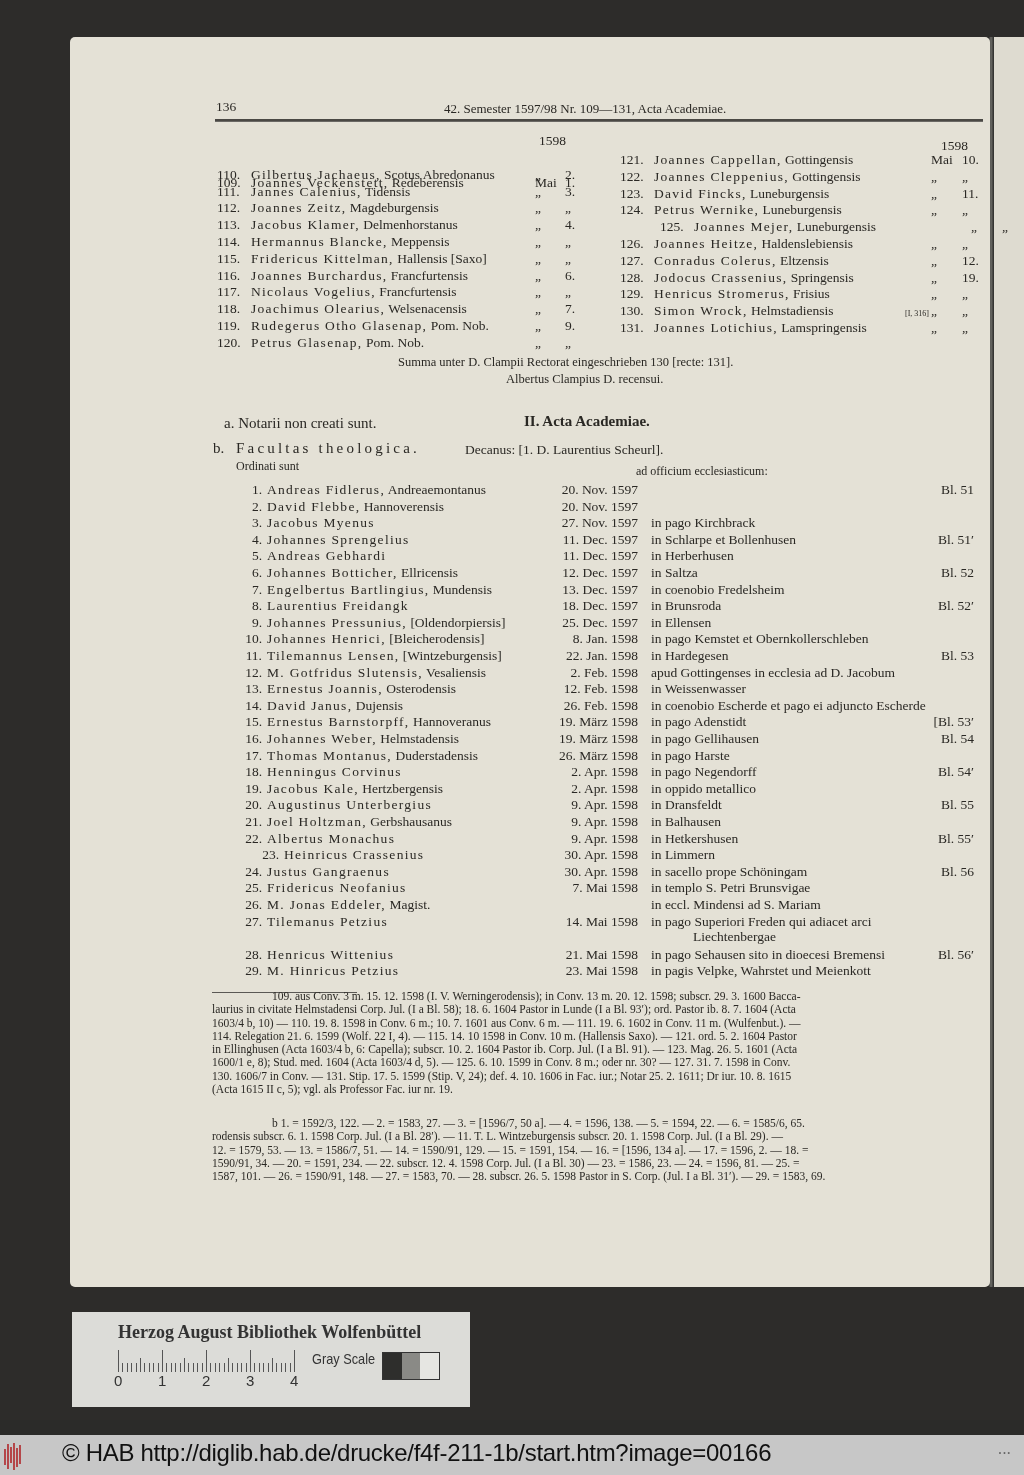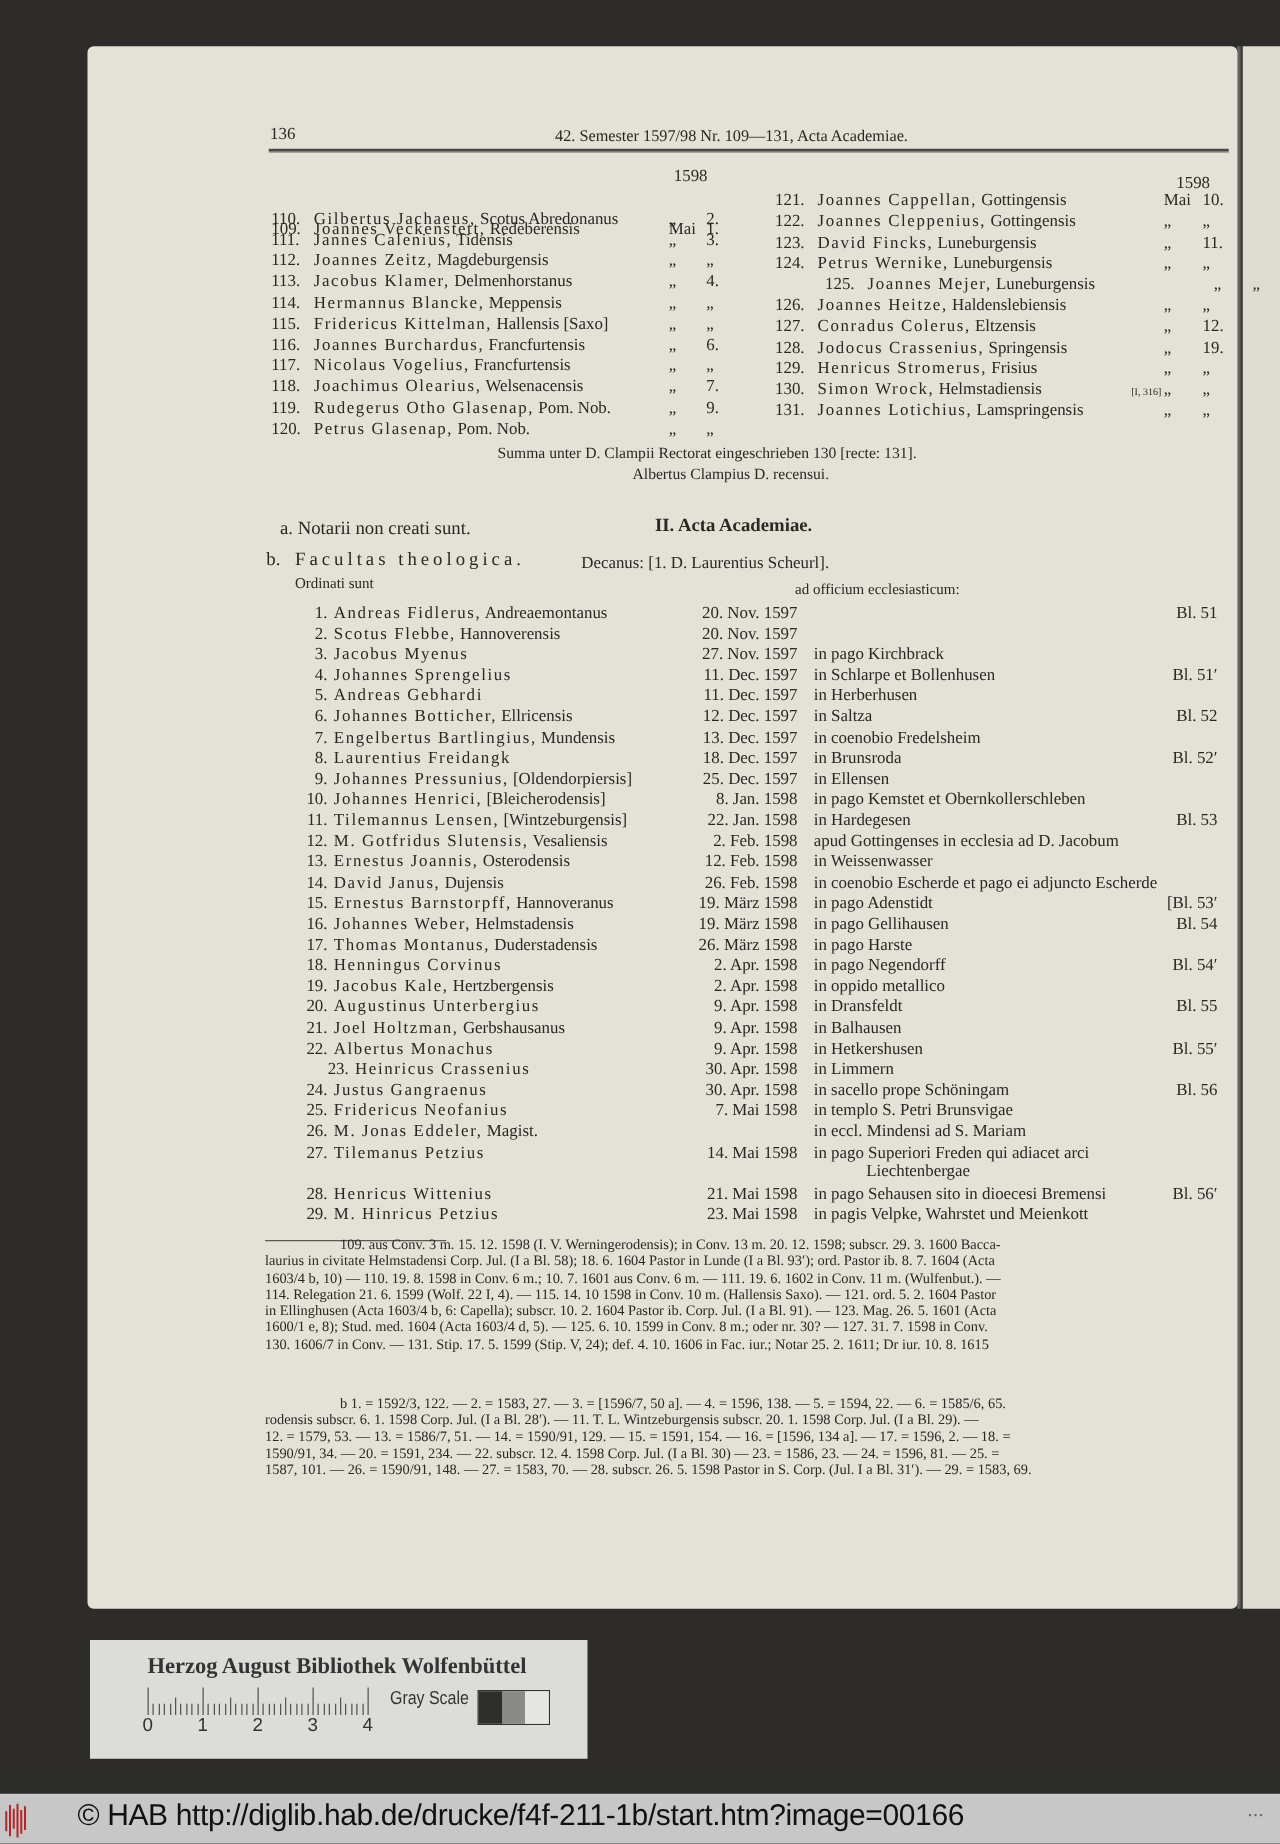--- a/index.html
+++ b/index.html
@@ -82,21 +82,21 @@
   <div class="abs serif bold" style="left:524px;top:413px;font-size:15px;">II. Acta Academiae.</div>
 
   <div class="abs serif" style="left:213px;top:440px;font-size:15px;">b.</div>
   <div class="abs serif sp2" style="left:236px;top:440px;font-size:15px;">Facultas theologica.</div>
   <div class="abs serif" style="left:465px;top:442px;font-size:13.5px;">Decanus: [1. D. Laurentius Scheurl].</div>
   <div class="abs serif" style="left:236px;top:459px;font-size:12px;">Ordinati sunt</div>
   <div class="abs serif" style="left:636px;top:464px;font-size:12px;">ad officium ecclesiasticum:</div>
 
   <div id="ordinations">
       <div class="row serif" style="left: 238px; top: 481px; width: 740px;"><span style="display:inline-block;width:24px;text-align:right;margin-right:5px;">1.</span><span class="sp">Andreas Fidlerus,</span> <span>Andreaemontanus</span><span style="position:absolute;left:298px;width:102px;text-align:right;">20. Nov. 1597</span><span style="position:absolute;left:413px;"></span><span style="position:absolute;right:4px;">Bl. 51</span></div>
-      <div class="row serif" style="left: 238px; top: 497.6px; width: 740px;"><span style="display:inline-block;width:24px;text-align:right;margin-right:5px;">2.</span><span class="sp">Scotus Flebbe,</span> <span>Hannoverensis</span><span style="position:absolute;left:298px;width:102px;text-align:right;">20. Nov. 1597</span><span style="position:absolute;left:413px;"></span></div>
+      <div class="row serif" style="left: 238px; top: 497.6px; width: 740px;"><span style="display:inline-block;width:24px;text-align:right;margin-right:5px;">2.</span><span class="sp">David Flebbe,</span> <span>Hannoverensis</span><span style="position:absolute;left:298px;width:102px;text-align:right;">20. Nov. 1597</span><span style="position:absolute;left:413px;"></span></div>
       <div class="row serif" style="left: 238px; top: 514.2px; width: 740px;"><span style="display:inline-block;width:24px;text-align:right;margin-right:5px;">3.</span><span class="sp">Jacobus Myenus</span> <span></span><span style="position:absolute;left:298px;width:102px;text-align:right;">27. Nov. 1597</span><span style="position:absolute;left:413px;">in pago Kirchbrack</span></div>
       <div class="row serif" style="left: 238px; top: 530.8px; width: 740px;"><span style="display:inline-block;width:24px;text-align:right;margin-right:5px;">4.</span><span class="sp">Johannes Sprengelius</span> <span></span><span style="position:absolute;left:298px;width:102px;text-align:right;">11. Dec. 1597</span><span style="position:absolute;left:413px;">in Schlarpe et Bollenhusen</span><span style="position:absolute;right:4px;">Bl. 51′</span></div>
       <div class="row serif" style="left: 238px; top: 547.4px; width: 740px;"><span style="display:inline-block;width:24px;text-align:right;margin-right:5px;">5.</span><span class="sp">Andreas Gebhardi</span> <span></span><span style="position:absolute;left:298px;width:102px;text-align:right;">11. Dec. 1597</span><span style="position:absolute;left:413px;">in Herberhusen</span></div>
       <div class="row serif" style="left: 238px; top: 564px; width: 740px;"><span style="display:inline-block;width:24px;text-align:right;margin-right:5px;">6.</span><span class="sp">Johannes Botticher,</span> <span>Ellricensis</span><span style="position:absolute;left:298px;width:102px;text-align:right;">12. Dec. 1597</span><span style="position:absolute;left:413px;">in Saltza</span><span style="position:absolute;right:4px;">Bl. 52</span></div>
       <div class="row serif" style="left: 238px; top: 580.6px; width: 740px;"><span style="display:inline-block;width:24px;text-align:right;margin-right:5px;">7.</span><span class="sp">Engelbertus Bartlingius,</span> <span>Mundensis</span><span style="position:absolute;left:298px;width:102px;text-align:right;">13. Dec. 1597</span><span style="position:absolute;left:413px;">in coenobio Fredelsheim</span></div>
       <div class="row serif" style="left: 238px; top: 597.2px; width: 740px;"><span style="display:inline-block;width:24px;text-align:right;margin-right:5px;">8.</span><span class="sp">Laurentius Freidangk</span> <span></span><span style="position:absolute;left:298px;width:102px;text-align:right;">18. Dec. 1597</span><span style="position:absolute;left:413px;">in Brunsroda</span><span style="position:absolute;right:4px;">Bl. 52′</span></div>
       <div class="row serif" style="left: 238px; top: 613.8px; width: 740px;"><span style="display:inline-block;width:24px;text-align:right;margin-right:5px;">9.</span><span class="sp">Johannes Pressunius,</span> <span>[Oldendorpiersis]</span><span style="position:absolute;left:298px;width:102px;text-align:right;">25. Dec. 1597</span><span style="position:absolute;left:413px;">in Ellensen</span></div>
       <div class="row serif" style="left: 238px; top: 630.4px; width: 740px;"><span style="display:inline-block;width:24px;text-align:right;margin-right:5px;">10.</span><span class="sp">Johannes Henrici,</span> <span>[Bleicherodensis]</span><span style="position:absolute;left:298px;width:102px;text-align:right;">8. Jan. 1598</span><span style="position:absolute;left:413px;">in pago Kemstet et Obernkollerschleben</span></div>
       <div class="row serif" style="left: 238px; top: 647px; width: 740px;"><span style="display:inline-block;width:24px;text-align:right;margin-right:5px;">11.</span><span class="sp">Tilemannus Lensen,</span> <span>[Wintzeburgensis]</span><span style="position:absolute;left:298px;width:102px;text-align:right;">22. Jan. 1598</span><span style="position:absolute;left:413px;">in Hardegesen</span><span style="position:absolute;right:4px;">Bl. 53</span></div>
       <div class="row serif" style="left: 238px; top: 663.6px; width: 740px;"><span style="display:inline-block;width:24px;text-align:right;margin-right:5px;">12.</span><span class="sp">M. Gotfridus Slutensis,</span> <span>Vesaliensis</span><span style="position:absolute;left:298px;width:102px;text-align:right;">2. Feb. 1598</span><span style="position:absolute;left:413px;">apud Gottingenses in ecclesia ad D. Jacobum</span></div>
@@ -122,20 +122,21 @@
 
   <div id="fn-rule"></div>
   <div id="fn1" class="fn" style="top:990px;">
       <div style="white-space: nowrap; overflow: hidden; padding-left: 60px;">109. aus Conv. 3 m. 15. 12. 1598 (I. V. Werningerodensis); in Conv. 13 m. 20. 12. 1598; subscr. 29. 3. 1600 Bacca-</div>
       <div style="white-space: nowrap; overflow: hidden;">laurius in civitate Helmstadensi Corp. Jul. (I a Bl. 58); 18. 6. 1604 Pastor in Lunde (I a Bl. 93′); ord. Pastor ib. 8. 7. 1604 (Acta</div>
       <div style="white-space: nowrap; overflow: hidden;">1603/4 b, 10) — 110. 19. 8. 1598 in Conv. 6 m.; 10. 7. 1601 aus Conv. 6 m. — 111. 19. 6. 1602 in Conv. 11 m. (Wulfenbut.). —</div>
       <div style="white-space: nowrap; overflow: hidden;">114. Relegation 21. 6. 1599 (Wolf. 22 I, 4). — 115. 14. 10 1598 in Conv. 10 m. (Hallensis Saxo). — 121. ord. 5. 2. 1604 Pastor</div>
       <div style="white-space: nowrap; overflow: hidden;">in Ellinghusen (Acta 1603/4 b, 6: Capella); subscr. 10. 2. 1604 Pastor ib. Corp. Jul. (I a Bl. 91). — 123. Mag. 26. 5. 1601 (Acta</div>
       <div style="white-space: nowrap; overflow: hidden;">1600/1 e, 8); Stud. med. 1604 (Acta 1603/4 d, 5). — 125. 6. 10. 1599 in Conv. 8 m.; oder nr. 30? — 127. 31. 7. 1598 in Conv.</div>
       <div style="white-space: nowrap; overflow: hidden;">130. 1606/7 in Conv. — 131. Stip. 17. 5. 1599 (Stip. V, 24); def. 4. 10. 1606 in Fac. iur.; Notar 25. 2. 1611; Dr iur. 10. 8. 1615</div>
+      <div style="white-space: nowrap; overflow: hidden;">(Acta 1615 II c, 5); vgl. als Professor Fac. iur nr. 19.</div>
     </div>
   <div id="fn2" class="fn" style="top:1117px;">
       <div style="white-space: nowrap; overflow: hidden; padding-left: 60px;">b 1. = 1592/3, 122. — 2. = 1583, 27. — 3. = [1596/7, 50 a]. — 4. = 1596, 138. — 5. = 1594, 22. — 6. = 1585/6, 65.</div>
       <div style="white-space: nowrap; overflow: hidden;">rodensis subscr. 6. 1. 1598 Corp. Jul. (I a Bl. 28′). — 11. T. L. Wintzeburgensis subscr. 20. 1. 1598 Corp. Jul. (I a Bl. 29). —</div>
       <div style="white-space: nowrap; overflow: hidden;">12. = 1579, 53. — 13. = 1586/7, 51. — 14. = 1590/91, 129. — 15. = 1591, 154. — 16. = [1596, 134 a]. — 17. = 1596, 2. — 18. =</div>
       <div style="white-space: nowrap; overflow: hidden;">1590/91, 34. — 20. = 1591, 234. — 22. subscr. 12. 4. 1598 Corp. Jul. (I a Bl. 30) — 23. = 1586, 23. — 24. = 1596, 81. — 25. =</div>
       <div style="white-space: nowrap; overflow: hidden;">1587, 101. — 26. = 1590/91, 148. — 27. = 1583, 70. — 28. subscr. 26. 5. 1598 Pastor in S. Corp. (Jul. I a Bl. 31′). — 29. = 1583, 69.</div>
     </div>
 
   <div id="hab-card">

